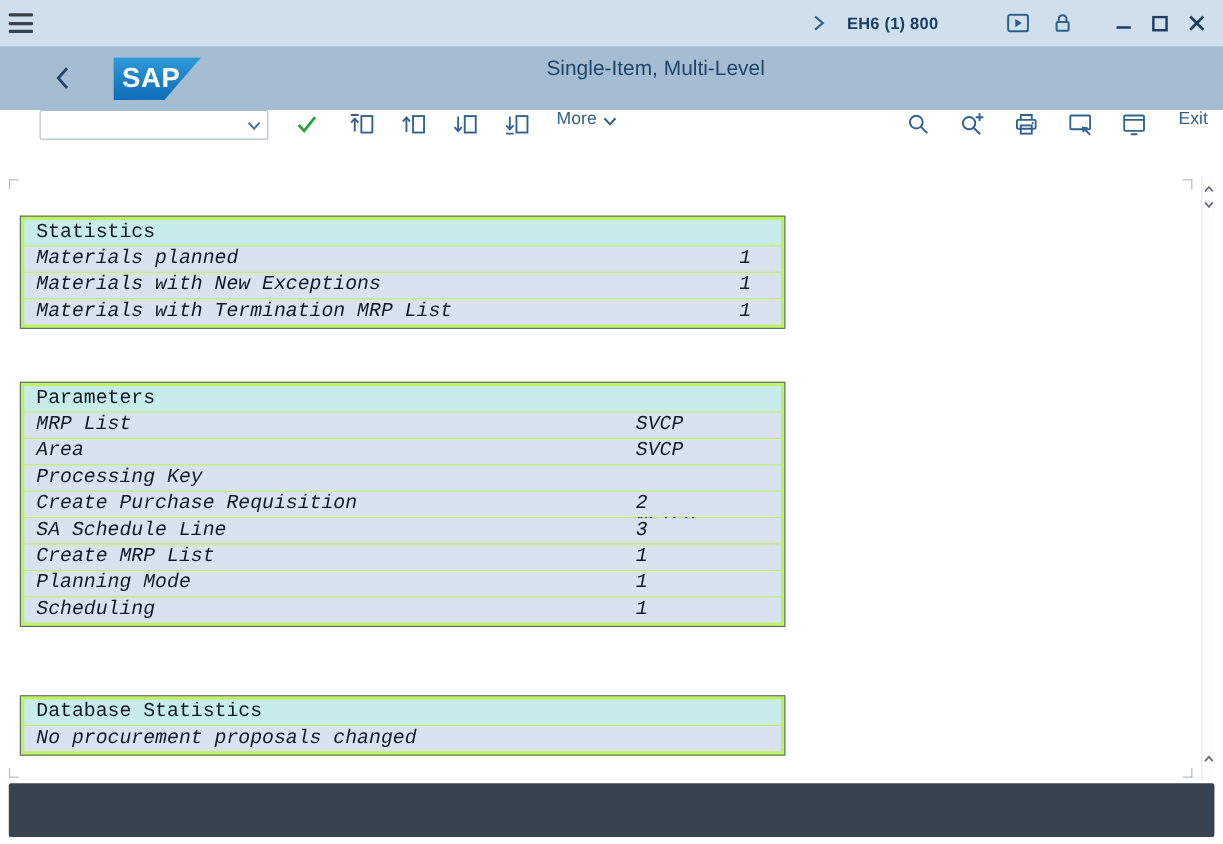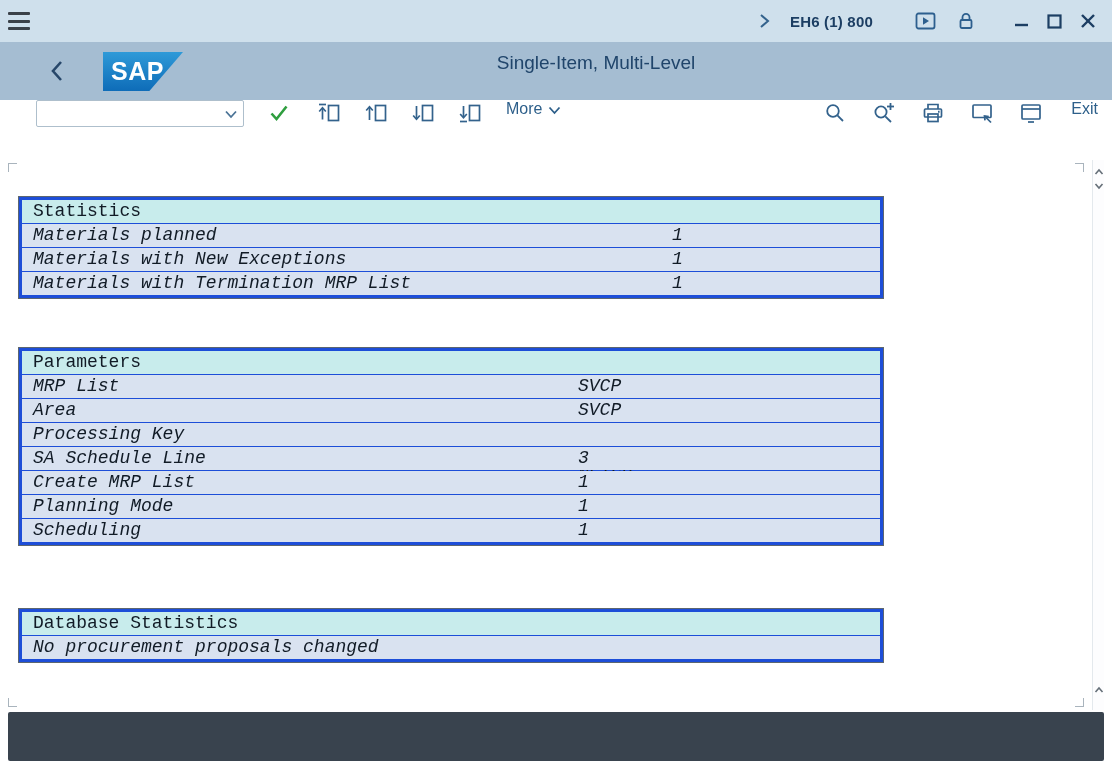--- a/index.html
+++ b/index.html
@@ -11,21 +11,21 @@
   svg{display:block;}
   
   .topbar{
     position:absolute;left:0;top:0;width:1112px;height:42px;
     background:#cfe0ec;display:flex;align-items:center;
   }
   .hamburger{margin-left:8px;width:22px;height:18px;display:flex;flex-direction:column;justify-content:space-between;cursor:pointer;}
   .hamburger i{display:block;height:3px;background:#3a4148;border-radius:1px;}
   .topbar-right{margin-left:auto;display:flex;align-items:center;padding-right:10px;}
   .sys-chevron{color:#33628c;margin-right:18px;}
-  .sys-id{color:#1c3e63;font-size:15px;font-weight:bold;letter-spacing:.2px;margin-right:42px;}
+  .sys-id{color:#1c3e63;font-size:15px;font-weight:bold;letter-spacing:.2px;margin-right:62px;}
   .tb-icon{color:#2d5f8e;margin-right:20px;cursor:pointer;}
   .tb-icon.lock{margin-right:38px;}
   .win-btn{color:#1c3e63;margin-right:18px;cursor:pointer;}
   .win-btn.close{margin-right:6px;}
   
   .header{
     position:absolute;left:0;top:42px;width:1112px;height:58px;
     background:#a5bdd2;
   }
   .back-btn{position:absolute;left:44px;top:15px;width:28px;height:28px;color:#27476a;cursor:pointer;}
@@ -67,21 +67,21 @@
   .content{
     position:absolute;left:8px;top:160px;width:1084px;height:550px;background:#ffffff;overflow:hidden;
   }
   .corner{position:absolute;width:8px;height:8px;pointer-events:none;}
   .corner.tl{left:0;top:3px;border-left:1px solid #a9b4bd;border-top:1px solid #a9b4bd;}
   .corner.tr{right:8px;top:3px;border-right:1px solid #a9b4bd;border-top:1px solid #a9b4bd;}
   .corner.bl{left:0;bottom:3px;border-left:1px solid #a9b4bd;border-bottom:1px solid #a9b4bd;}
   .corner.br{right:8px;bottom:3px;border-right:1px solid #a9b4bd;border-bottom:1px solid #a9b4bd;}
   .sections{position:absolute;left:10px;top:0;width:870px;}
   .section-box{
-    width:866px;border:1px solid #5c6670;background:#1d4ed8;
+    width:696px;border:1px solid #5c6670;background:#bef264;
     padding:3px;box-sizing:border-box;
   }
   .sec-0{margin-top:36px;}
   .sec-1{margin-top:48px;}
   .sec-2{margin-top:62px;}
   .sect-row{
     height:23px;line-height:23px;margin-bottom:1px;position:relative;
     font-family:"Liberation Mono","DejaVu Sans Mono",monospace;
     font-size:18px;color:#111b26;white-space:pre;padding-left:11px;box-sizing:border-box;
   }
@@ -263,20 +263,21 @@
         <div class="sect-row sect-header">Statistics</div>
         <div class="sect-row sect-data"><span>Materials planned</span><span class="row-value" style="left: 650px;">1</span></div>
         <div class="sect-row sect-data"><span>Materials with New Exceptions</span><span class="row-value" style="left: 650px;">1</span></div>
         <div class="sect-row sect-data"><span>Materials with Termination MRP List</span><span class="row-value" style="left: 650px;">1</span></div>
       </div>
       <div class="section-box sec-1">
         <div class="sect-row sect-header">Parameters</div>
         <div class="sect-row sect-data"><span>MRP List</span><span class="row-value" style="left: 556px;">SVCP</span></div>
         <div class="sect-row sect-data"><span>Area</span><span class="row-value" style="left: 556px;">SVCP</span></div>
         <div class="sect-row sect-data"><span>Processing Key</span><span class="row-value" style="left: 556px; margin-top: 40px;">NETCH</span></div>
+        <div class="sect-row sect-data"><span>Create Purchase Requisition</span><span class="row-value" style="left: 556px;">2</span></div>
         <div class="sect-row sect-data"><span>SA Schedule Line</span><span class="row-value" style="left: 556px;">3</span></div>
         <div class="sect-row sect-data"><span>Create MRP List</span><span class="row-value" style="left: 556px;">1</span></div>
         <div class="sect-row sect-data"><span>Planning Mode</span><span class="row-value" style="left: 556px;">1</span></div>
         <div class="sect-row sect-data"><span>Scheduling</span><span class="row-value" style="left: 556px;">1</span></div>
       </div>
       <div class="section-box sec-2">
         <div class="sect-row sect-header">Database Statistics</div>
         <div class="sect-row sect-data"><span>No procurement proposals changed</span></div>
       </div>
     </div>

